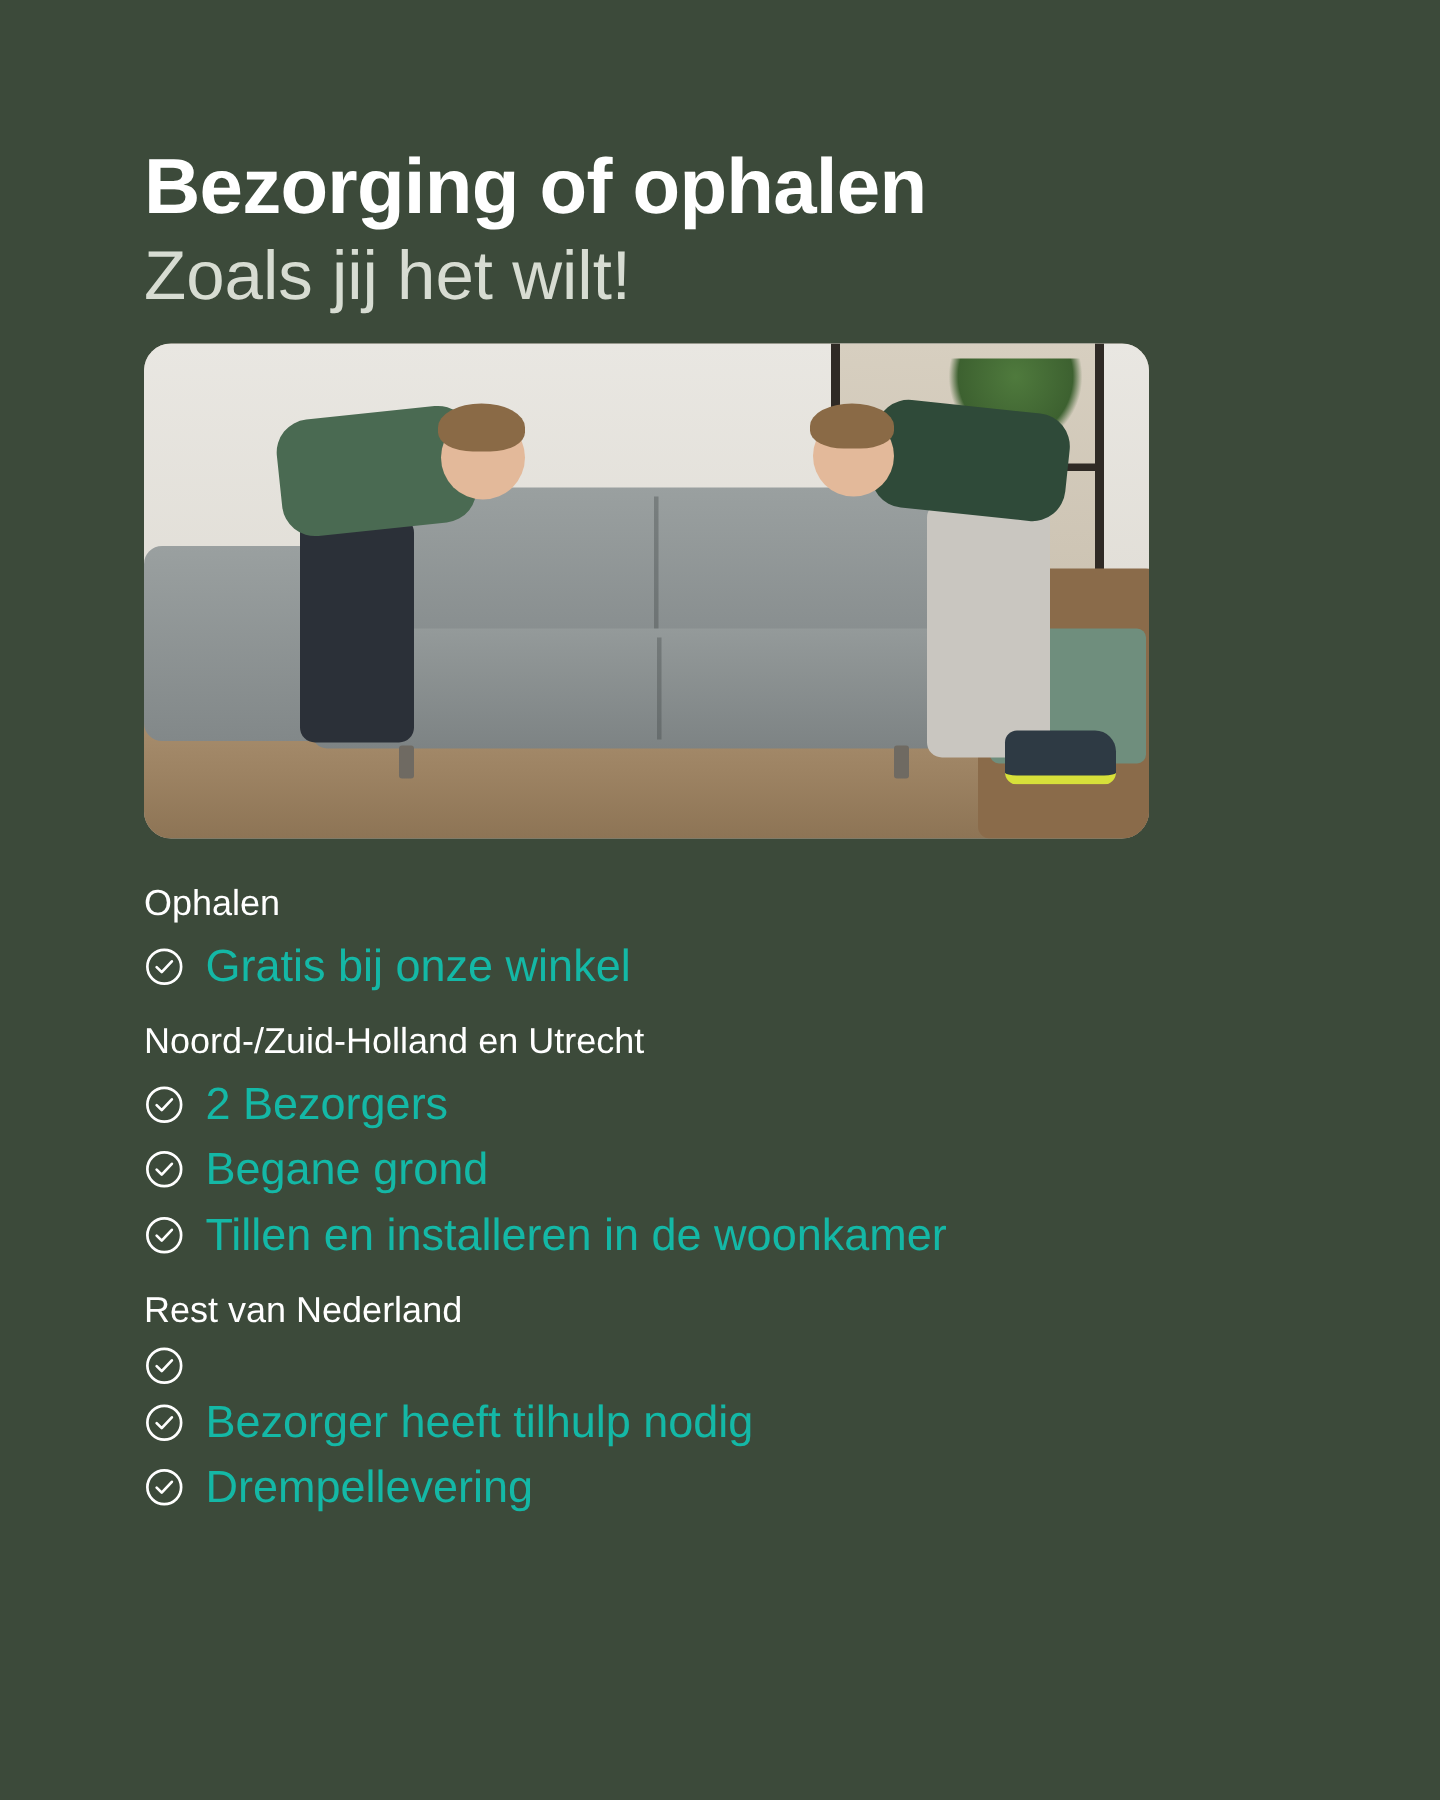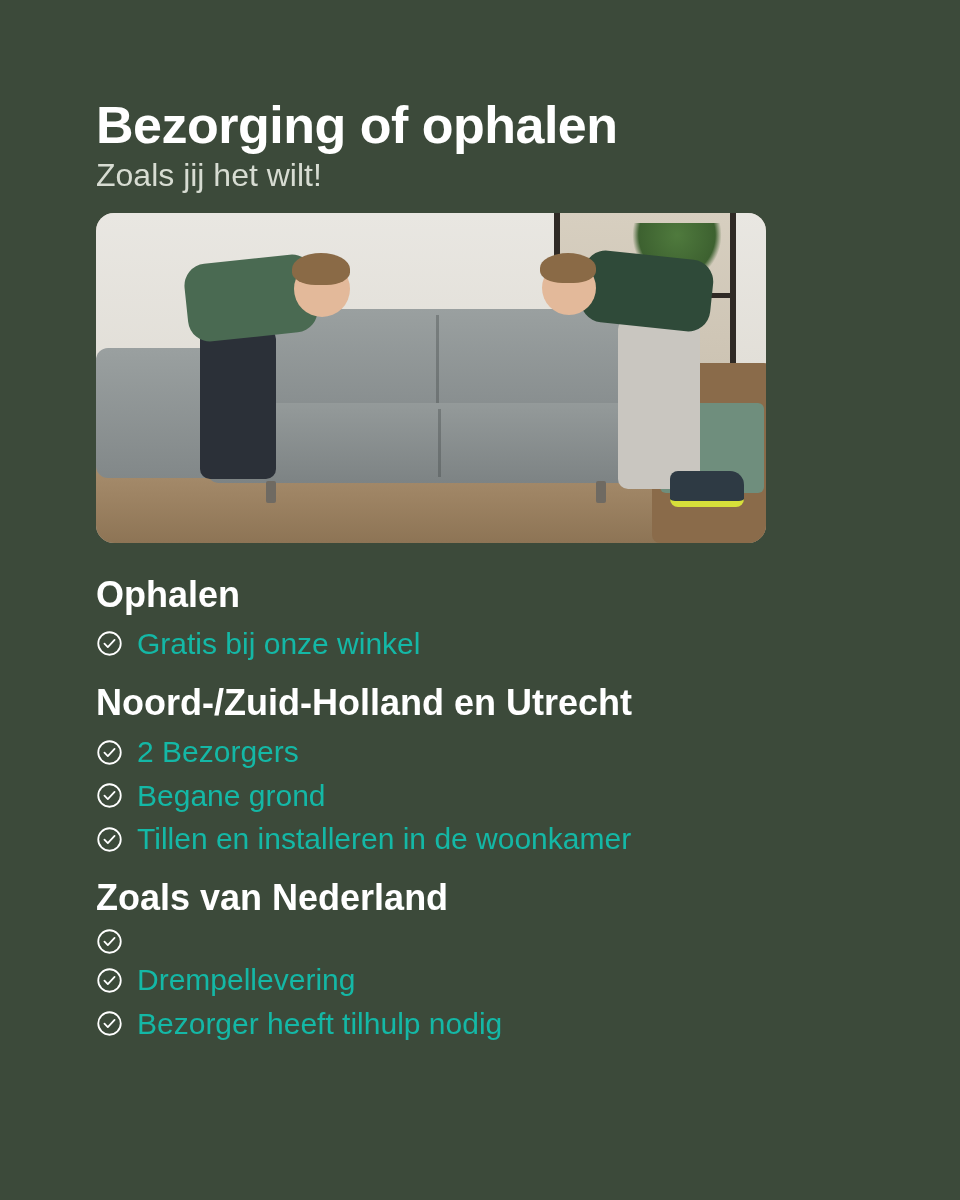--- a/index.html
+++ b/index.html
@@ -26,21 +26,21 @@
   }
   .title {
     font-size: 52px;
     font-weight: bold;
     color: #ffffff;
     letter-spacing: -0.5px;
     line-height: 1.12;
     margin: 0;
   }
   .subtitle {
-    font-size: 32px;
+    font-size: 46px;
     color: #d7dcd2;
     margin: 2px 0 0 0;
     line-height: 1.2;
     font-weight: normal;
   }
   .photo {
     position: relative;
     margin-top: 18px;
     width: 670px;
     height: 330px;
@@ -142,22 +142,22 @@
     border-bottom: 6px solid #d7e03a;
   }
   
   .content {
     margin-top: 28px;
   }
   .group {
     margin-bottom: 4px;
   }
   .group-title {
-    font-size: 36px;
-    font-weight: bold;
+    font-size: 24px;
+    font-weight: normal;
     color: #ffffff;
     margin: 0 0 4px 0;
     line-height: 1.35;
   }
   .group + .group { margin-top: 16px; }
   .item {
     display: flex;
     align-items: center;
     gap: 14px;
     margin: 6px 0;
@@ -256,43 +256,43 @@
           <svg width="27" height="27" viewBox="0 0 24 24" fill="none">
             <circle cx="12" cy="12" r="10" stroke="#ffffff" stroke-width="1.6"></circle>
             <path d="M7.5 12.2l3 3 6-6.4" stroke="#ffffff" stroke-width="1.6" stroke-linecap="round" stroke-linejoin="round"></path>
           </svg>
         </span>
         <span class="item-label">Tillen en installeren in de woonkamer</span>
       </div>
     </div>
 
     <div class="group">
-      <div class="group-title">Zoals van Nederland</div>
-      <div class="item">
-        <span class="check">
-          <svg width="27" height="27" viewBox="0 0 24 24" fill="none">
-            <circle cx="12" cy="12" r="10" stroke="#ffffff" stroke-width="1.6"></circle>
-            <path d="M7.5 12.2l3 3 6-6.4" stroke="#ffffff" stroke-width="1.6" stroke-linecap="round" stroke-linejoin="round"></path>
-          </svg>
-        </span>
+      <div class="group-title">Rest van Nederland</div>
+      <div class="item">
+        <span class="check">
+          <svg width="27" height="27" viewBox="0 0 24 24" fill="none">
+            <circle cx="12" cy="12" r="10" stroke="#ffffff" stroke-width="1.6"></circle>
+            <path d="M7.5 12.2l3 3 6-6.4" stroke="#ffffff" stroke-width="1.6" stroke-linecap="round" stroke-linejoin="round"></path>
+          </svg>
+        </span>
+      </div>
+      <div class="item">
+        <span class="check">
+          <svg width="27" height="27" viewBox="0 0 24 24" fill="none">
+            <circle cx="12" cy="12" r="10" stroke="#ffffff" stroke-width="1.6"></circle>
+            <path d="M7.5 12.2l3 3 6-6.4" stroke="#ffffff" stroke-width="1.6" stroke-linecap="round" stroke-linejoin="round"></path>
+          </svg>
+        </span>
+        <span class="item-label">Bezorger heeft tilhulp nodig</span>
       </div>
       <div class="item">
         <span class="check">
           <svg width="27" height="27" viewBox="0 0 24 24" fill="none">
             <circle cx="12" cy="12" r="10" stroke="#ffffff" stroke-width="1.6"></circle>
             <path d="M7.5 12.2l3 3 6-6.4" stroke="#ffffff" stroke-width="1.6" stroke-linecap="round" stroke-linejoin="round"></path>
           </svg>
         </span>
         <span class="item-label">Drempellevering</span>
-      </div>
-      <div class="item">
-        <span class="check">
-          <svg width="27" height="27" viewBox="0 0 24 24" fill="none">
-            <circle cx="12" cy="12" r="10" stroke="#ffffff" stroke-width="1.6"></circle>
-            <path d="M7.5 12.2l3 3 6-6.4" stroke="#ffffff" stroke-width="1.6" stroke-linecap="round" stroke-linejoin="round"></path>
-          </svg>
-        </span>
-        <span class="item-label">Bezorger heeft tilhulp nodig</span>
       </div>
     </div>
 
   </div>
 </div>
 
 </body></html>

